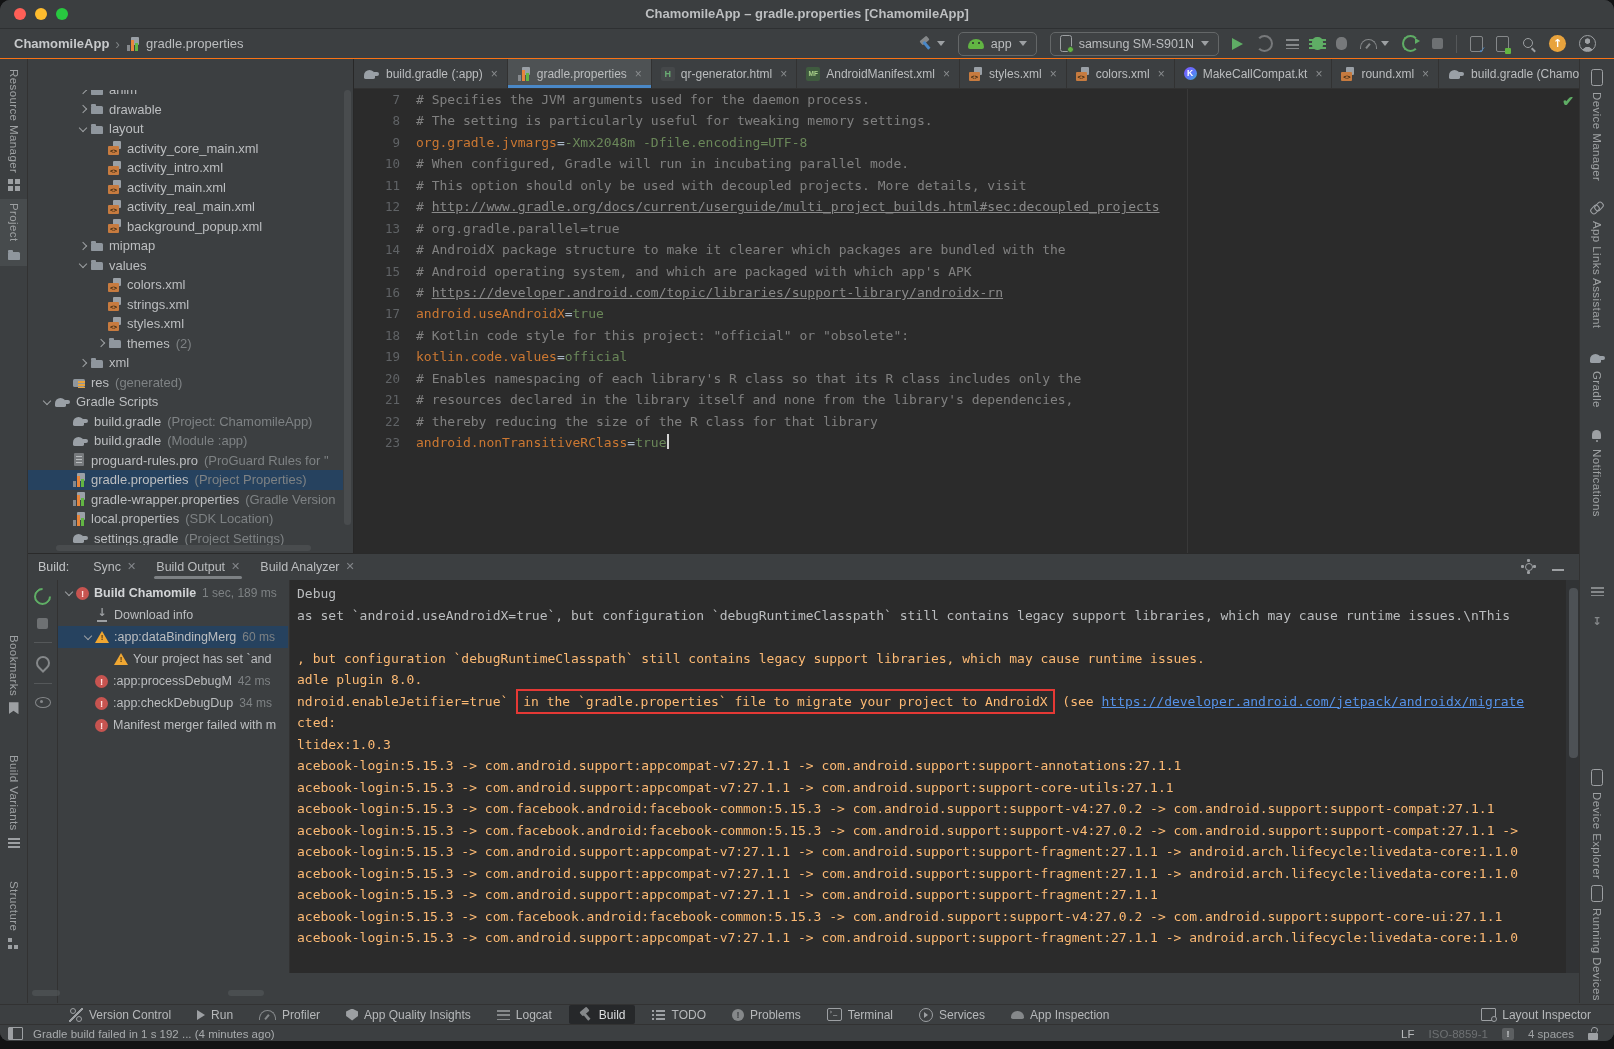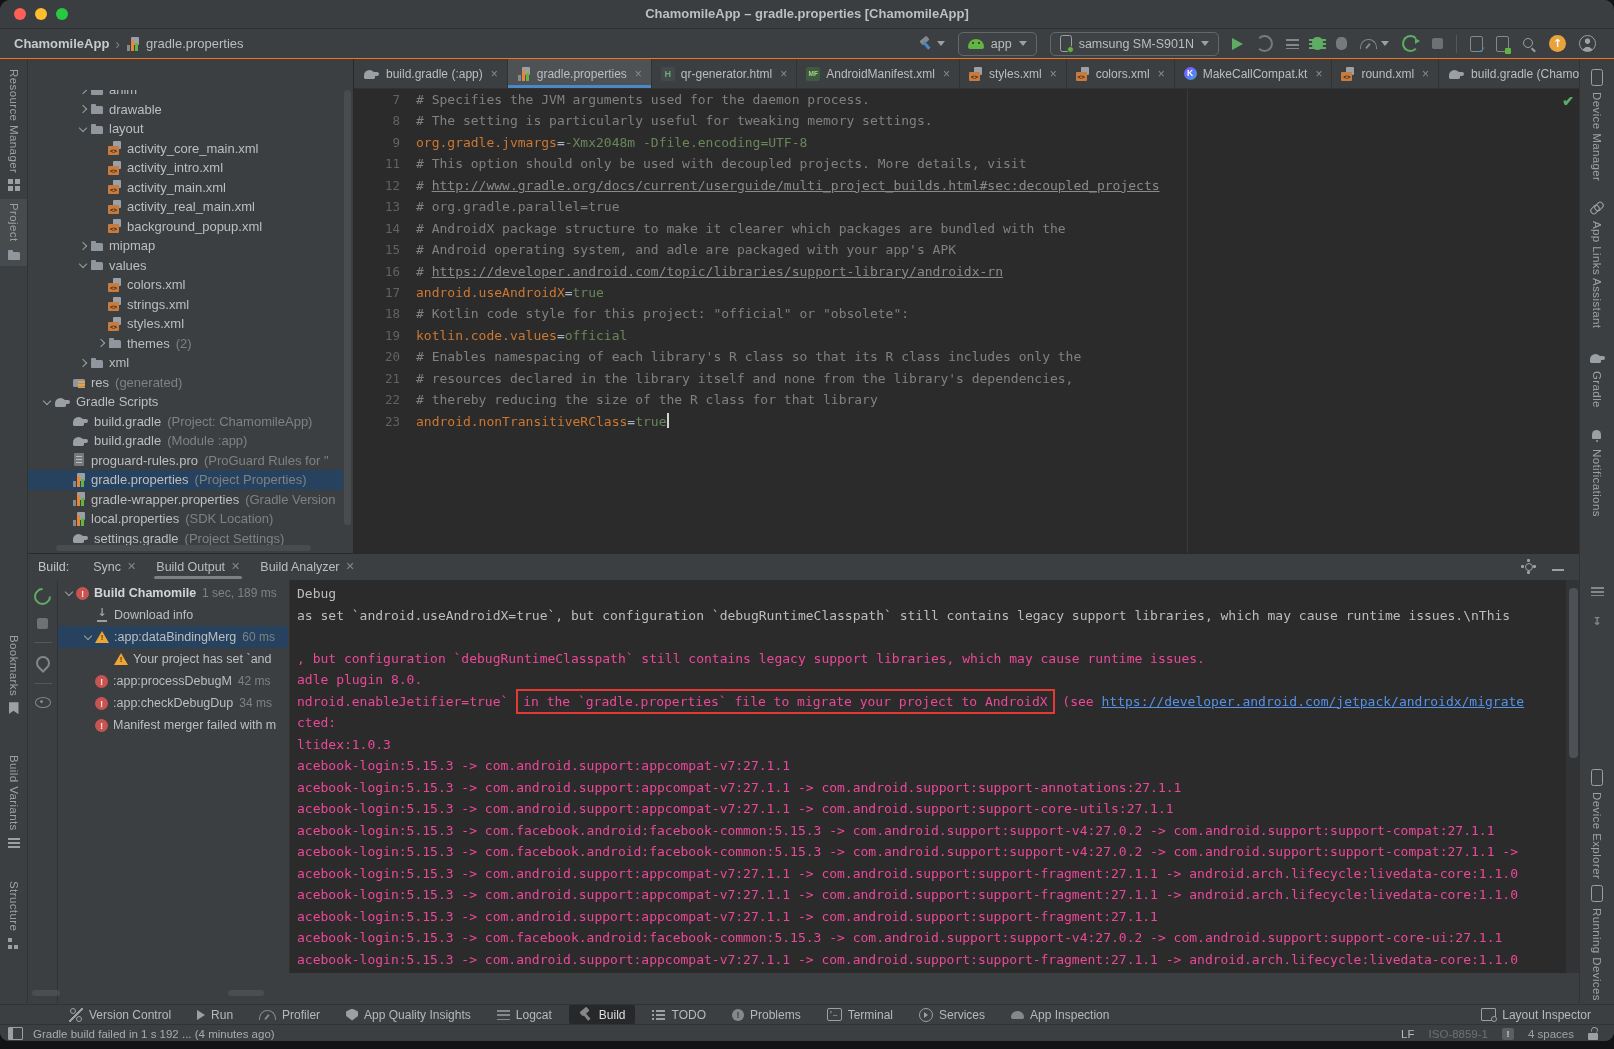--- a/index.html
+++ b/index.html
@@ -71,21 +71,21 @@
   .bicons{position:absolute;left:0;top:0;bottom:0;width:29px;border-right:1px solid #323232;display:flex;flex-direction:column;align-items:center;gap:13px;padding-top:8px;background:#3c3f41;}
   .bicons .div{width:18px;height:1px;background:#55585a;}
   .btree{position:absolute;left:30px;top:2px;width:230px;bottom:0;overflow:hidden;}
   .brow{height:22px;line-height:22px;display:flex;align-items:center;font-size:12.5px;color:#bcbec0;white-space:nowrap;overflow:hidden;}
   .brow.sel{background:#26425f;}
   .brow .bl{margin-left:5px;}
   .brow .bt{margin-left:6px;color:#7e8284;font-size:12px;}
   .brow .bold{font-weight:bold;color:#d3d5d7;}
   .console{position:absolute;left:261px;right:14px;top:0;bottom:30px;background:#2b2b2b;border-left:1px solid #323232;overflow:hidden;font-family:"DejaVu Sans Mono",monospace;font-size:13px;padding:3px 0 0 7px;}
   .cline{height:21.5px;line-height:21.5px;white-space:pre;}
-  .cs-p{color:#bbbdbf}.cs-e{color:#ec4899}
+  .cs-p{color:#bbbdbf}.cs-e{color:#fdba74}
   .cs-box{border:2px solid #e53935;padding:3px 5px;}
   .cs-l{color:#5692e8;text-decoration:underline}
   .cscrolltrack{position:absolute;right:0;top:0;bottom:30px;width:14px;background:#313335;}
   .cscrollthumb{position:absolute;right:2px;top:8px;width:9px;height:170px;background:#4d5155;border-radius:4px;}
   .bhscroll{position:absolute;left:200px;bottom:7px;width:36px;height:6px;border-radius:3px;background:#54585a;opacity:.6;}
   .bhscroll2{position:absolute;left:4px;bottom:7px;width:28px;height:6px;border-radius:3px;background:#54585a;opacity:.6;}
   
   .twbar{position:absolute;left:0;right:0;top:1004px;height:19px;background:#3c3f41;border-top:1px solid #323232;display:flex;align-items:center;font-size:12px;color:#b6b8ba;}
   .twitem{display:flex;align-items:center;gap:6px;padding:1px 9px;height:17px;border-radius:2px;}
   .twitem.active{background:#26282a;color:#dddfe1;}
@@ -458,25 +458,26 @@
           <div class="tab">
             <span class="ic ic-gradle"></span>
             <span class="label">build.gradle (Chamo</span>
           </div>
         </div>
       <div class="guide"></div>
       <div class="ecode" id="editor-lines">
           <div class="eline"><span class="lnum">7</span><span class="lbody"><span class="sg-c"># Specifies the JVM arguments used for the daemon process.</span></span></div>
           <div class="eline"><span class="lnum">8</span><span class="lbody"><span class="sg-c"># The setting is particularly useful for tweaking memory settings.</span></span></div>
           <div class="eline"><span class="lnum">9</span><span class="lbody"><span class="sg-k">org.gradle.jvmargs</span><span class="sg-p">=</span><span class="sg-v">-Xmx2048m -Dfile.encoding=UTF-8</span></span></div>
+          <div class="eline"><span class="lnum">10</span><span class="lbody"><span class="sg-c"># When configured, Gradle will run in incubating parallel mode.</span></span></div>
           <div class="eline"><span class="lnum">11</span><span class="lbody"><span class="sg-c"># This option should only be used with decoupled projects. More details, visit</span></span></div>
           <div class="eline"><span class="lnum">12</span><span class="lbody"><span class="sg-c"># </span><span class="sg-cl">http://www.gradle.org/docs/current/userguide/multi_project_builds.html#sec:decoupled_projects</span></span></div>
           <div class="eline"><span class="lnum">13</span><span class="lbody"><span class="sg-c"># org.gradle.parallel=true</span></span></div>
           <div class="eline"><span class="lnum">14</span><span class="lbody"><span class="sg-c"># AndroidX package structure to make it clearer which packages are bundled with the</span></span></div>
-          <div class="eline"><span class="lnum">15</span><span class="lbody"><span class="sg-c"># Android operating system, and adle are packaged with your app's APK</span></span></div>
+          <div class="eline"><span class="lnum">15</span><span class="lbody"><span class="sg-c"># Android operating system, and which are packaged with which app's APK</span></span></div>
           <div class="eline"><span class="lnum">16</span><span class="lbody"><span class="sg-c"># </span><span class="sg-cl">https://developer.android.com/topic/libraries/support-library/androidx-rn</span></span></div>
           <div class="eline"><span class="lnum">17</span><span class="lbody"><span class="sg-k">android.useAndroidX</span><span class="sg-p">=</span><span class="sg-v">true</span></span></div>
           <div class="eline"><span class="lnum">18</span><span class="lbody"><span class="sg-c"># Kotlin code style for this project: "official" or "obsolete":</span></span></div>
           <div class="eline"><span class="lnum">19</span><span class="lbody"><span class="sg-k">kotlin.code.values</span><span class="sg-p">=</span><span class="sg-v">official</span></span></div>
           <div class="eline"><span class="lnum">20</span><span class="lbody"><span class="sg-c"># Enables namespacing of each library's R class so that its R class includes only the</span></span></div>
           <div class="eline"><span class="lnum">21</span><span class="lbody"><span class="sg-c"># resources declared in the library itself and none from the library's dependencies,</span></span></div>
           <div class="eline"><span class="lnum">22</span><span class="lbody"><span class="sg-c"># thereby reducing the size of the R class for that library</span></span></div>
           <div class="eline"><span class="lnum">23</span><span class="lbody"><span class="sg-k">android.nonTransitiveRClass</span><span class="sg-p">=</span><span class="sg-v">true</span><span class="cursorbar"></span></span></div>
         </div>
       <div class="okcheck">✔</div>
@@ -556,21 +557,20 @@
           </div>
         <div class="console" id="console-lines">
             <div class="cline"><span class="cs-p">Debug</span></div>
             <div class="cline"><span class="cs-p">as set `android.useAndroidX=true`, but configuration `debugRuntimeClasspath` still contains legacy support libraries, which may cause runtime issues.\nThis</span></div>
             <div class="cline"></div>
             <div class="cline"><span class="cs-e">, but configuration `debugRuntimeClasspath` still contains legacy support libraries, which may cause runtime issues.</span></div>
             <div class="cline"><span class="cs-e">adle plugin 8.0.</span></div>
             <div class="cline"><span class="cs-e">ndroid.enableJetifier=true` </span><span class="cs-e cs-box">in the `gradle.properties` file to migrate your project to AndroidX</span><span class="cs-e"> (see </span><span class="cs-l">https://developer.android.com/jetpack/androidx/migrate</span></div>
             <div class="cline"><span class="cs-e">cted:</span></div>
             <div class="cline"><span class="cs-e">ltidex:1.0.3</span></div>
-            <div class="cline"><span class="cs-e">acebook-login:5.15.3 -&gt; com.android.support:appcompat-v7:27.1.1</span></div>
             <div class="cline"><span class="cs-e">acebook-login:5.15.3 -&gt; com.android.support:appcompat-v7:27.1.1 -&gt; com.android.support:support-annotations:27.1.1</span></div>
             <div class="cline"><span class="cs-e">acebook-login:5.15.3 -&gt; com.android.support:appcompat-v7:27.1.1 -&gt; com.android.support:support-core-utils:27.1.1</span></div>
             <div class="cline"><span class="cs-e">acebook-login:5.15.3 -&gt; com.facebook.android:facebook-common:5.15.3 -&gt; com.android.support:support-v4:27.0.2 -&gt; com.android.support:support-compat:27.1.1</span></div>
             <div class="cline"><span class="cs-e">acebook-login:5.15.3 -&gt; com.facebook.android:facebook-common:5.15.3 -&gt; com.android.support:support-v4:27.0.2 -&gt; com.android.support:support-compat:27.1.1 -&gt;</span></div>
             <div class="cline"><span class="cs-e">acebook-login:5.15.3 -&gt; com.android.support:appcompat-v7:27.1.1 -&gt; com.android.support:support-fragment:27.1.1 -&gt; android.arch.lifecycle:livedata-core:1.1.0</span></div>
             <div class="cline"><span class="cs-e">acebook-login:5.15.3 -&gt; com.android.support:appcompat-v7:27.1.1 -&gt; com.android.support:support-fragment:27.1.1 -&gt; android.arch.lifecycle:livedata-core:1.1.0</span></div>
             <div class="cline"><span class="cs-e">acebook-login:5.15.3 -&gt; com.android.support:appcompat-v7:27.1.1 -&gt; com.android.support:support-fragment:27.1.1</span></div>
             <div class="cline"><span class="cs-e">acebook-login:5.15.3 -&gt; com.facebook.android:facebook-common:5.15.3 -&gt; com.android.support:support-v4:27.0.2 -&gt; com.android.support:support-core-ui:27.1.1</span></div>
             <div class="cline"><span class="cs-e">acebook-login:5.15.3 -&gt; com.android.support:appcompat-v7:27.1.1 -&gt; com.android.support:support-fragment:27.1.1 -&gt; android.arch.lifecycle:livedata-core:1.1.0</span></div>
           </div>

